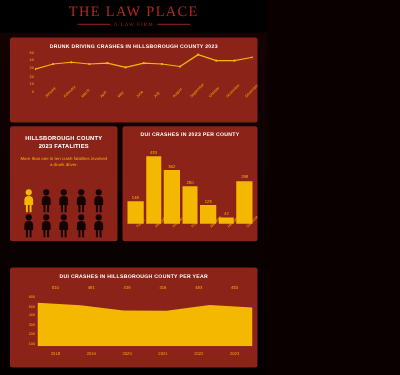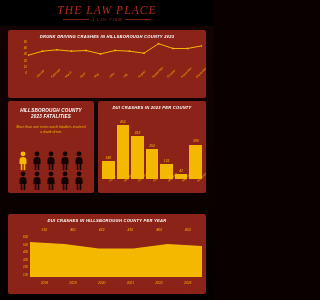--- a/index.html
+++ b/index.html
@@ -6,21 +6,20 @@
   body{
     width:214px;height:300px;overflow:hidden;
     background:#0a0000;
     font-family:"Liberation Sans", sans-serif;
     color:#ffffff;
   }
   .page{
     position:relative;width:214px;height:300px;
     background:linear-gradient(180deg,#140303 0%,#0c0101 55%,#050000 100%);
     box-sizing:border-box;
-    font-style:italic;
   }
 
   
   .header{
     height:26px;display:flex;flex-direction:column;
     align-items:center;justify-content:center;
     background:#000000;
   }
   .brand{
     font-family:"Liberation Serif", serif;

